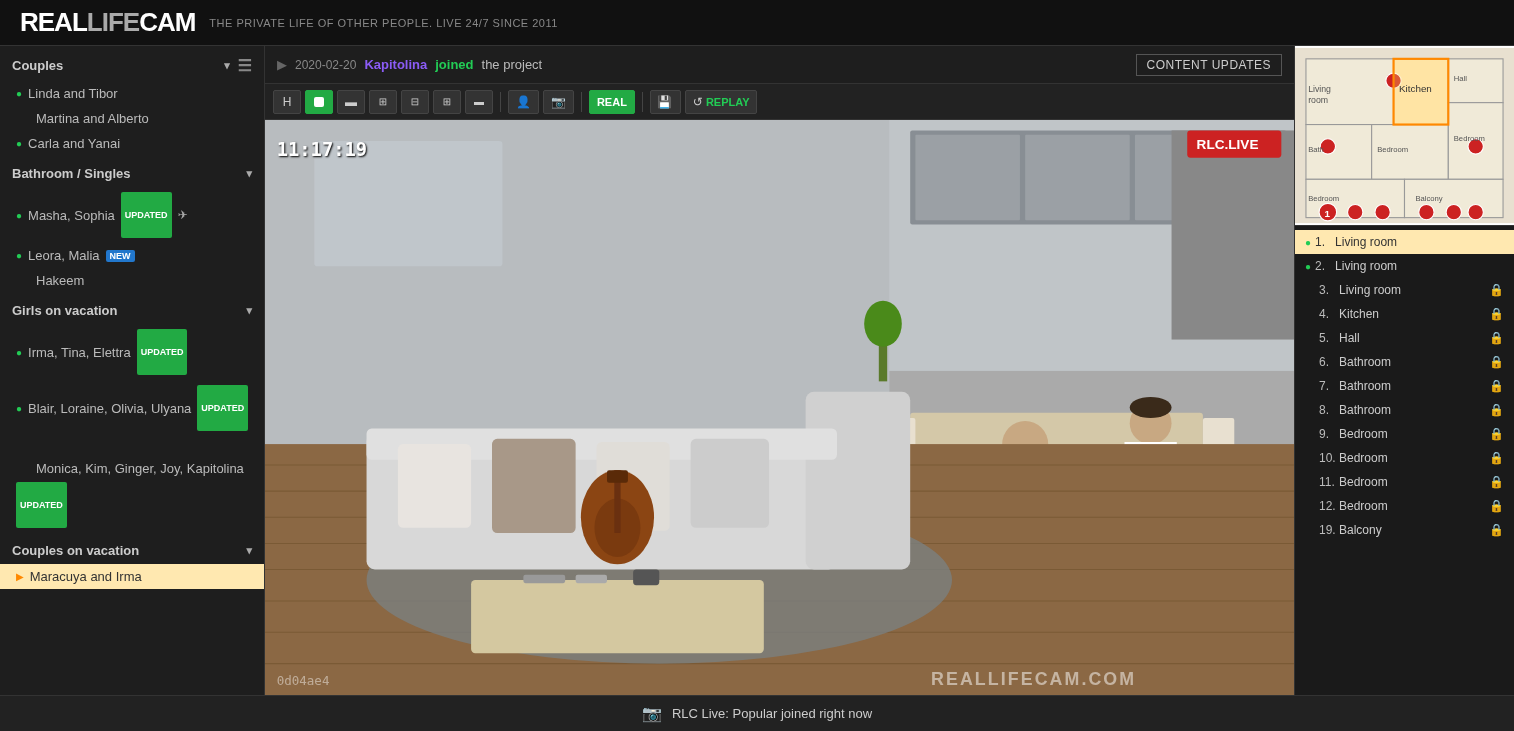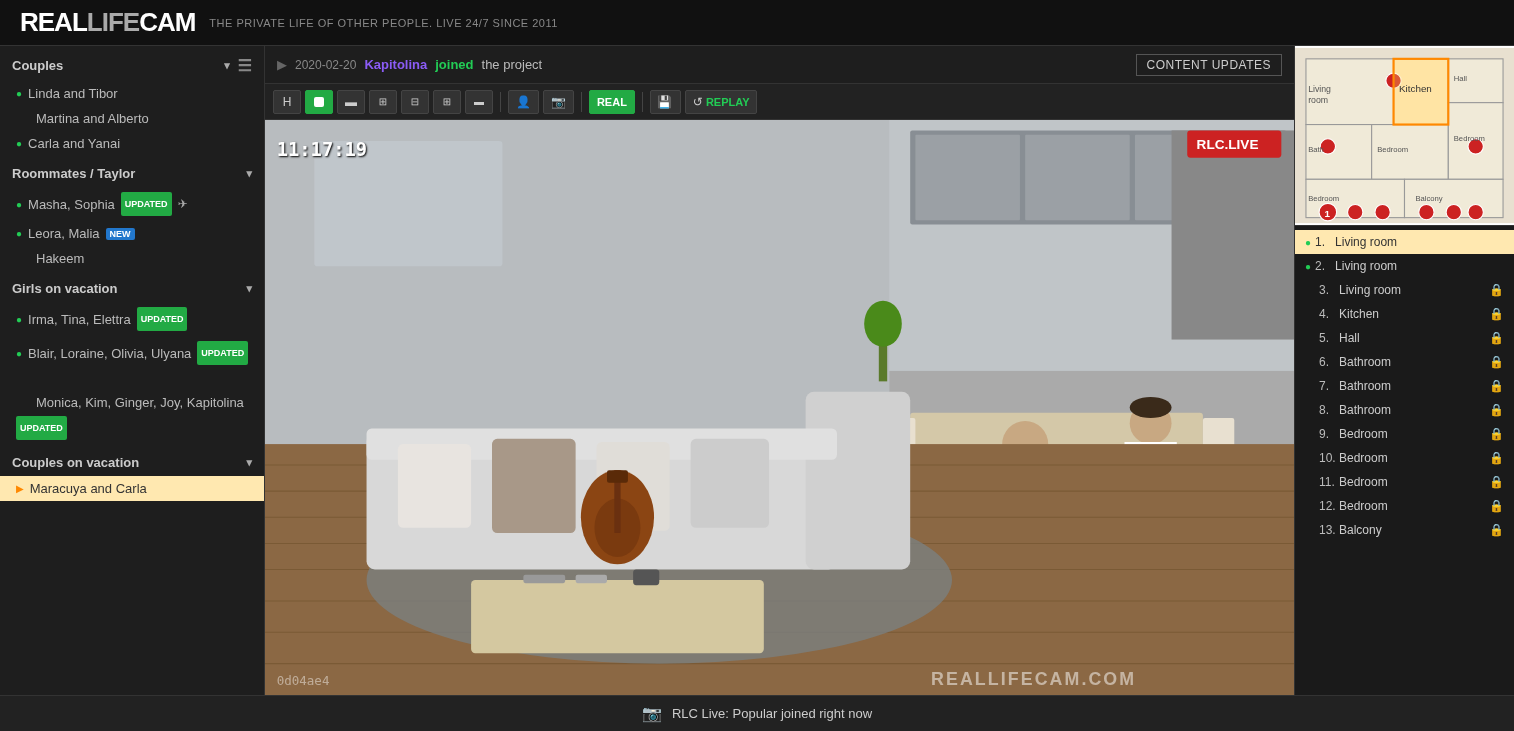--- a/index.html
+++ b/index.html
@@ -54,21 +54,21 @@
     .sidebar-section-header .chevron { color: #aaa; font-size: 11px; }
     .sidebar-item {
       padding: 5px 12px 5px 16px; color: #bbb; cursor: pointer; font-size: 13px;
       display: flex; align-items: center; gap: 6px;
     }
     .sidebar-item.active { background: #ffe8b0; color: #333; }
     .dot { color: #22cc55; font-size: 10px; }
     .dot-orange { color: #ff8800; font-size: 10px; }
     .badge-updated {
       background: #22aa44; color: white; font-size: 9px; font-weight: bold;
-      padding: 7px 4px; border-radius: 2px; text-transform: uppercase;
+      padding: 18px 4px; border-radius: 2px; text-transform: uppercase;
     }
     .badge-new {
       background: #2277cc; color: white; font-size: 9px; font-weight: bold;
       padding: 1px 4px; border-radius: 2px; text-transform: uppercase;
     }
     .sidebar-section-header .hamburger { color: #888; font-size: 16px; }
     .plane-icon { color: #aaa; font-size: 12px; }
 
     
     #center { flex: 1; display: flex; flex-direction: column; background: #111; overflow: hidden; }
@@ -184,21 +184,21 @@
     <div class="sidebar-item">
       <span style="width:14px;"></span>
       <span>Martina and Alberto</span>
     </div>
     <div class="sidebar-item">
       <span class="dot">●</span>
       <span>Carla and Yanai</span>
     </div>
 
     <div class="sidebar-section-header">
-      <span>Roommates / Taylor</span>
+      <span>Bathroom / Singles</span>
       <span class="chevron">▾</span>
     </div>
     <div class="sidebar-item">
       <span class="dot">●</span>
       <span>Masha, Sophia</span>
       <span class="badge-updated">UPDATED</span>
       <span class="plane-icon">✈</span>
     </div>
     <div class="sidebar-item">
       <span class="dot">●</span>
@@ -229,21 +229,21 @@
       <span>Monica, Kim, Ginger, Joy, Kapitolina</span>
       <span class="badge-updated">UPDATED</span>
     </div>
 
     <div class="sidebar-section-header">
       <span>Couples on vacation</span>
       <span class="chevron">▾</span>
     </div>
     <div class="sidebar-item active">
       <span class="dot-orange">▶</span>
-      <span>Maracuya and Carla</span>
+      <span>Maracuya and Irma</span>
     </div>
   </div>
 
   <div id="center">
 
     <div id="breadcrumb-bar">
       <div id="breadcrumb-left">
         <span id="breadcrumb-arrow">▶</span>
         <span id="breadcrumb-date">2020-02-20</span>
         <span id="breadcrumb-name">Kapitolina</span>
@@ -487,21 +487,21 @@
           <span class="lock-icon">🔒</span>
         </div>
         <div class="camera-item">
           <span style="width:14px;display:inline-block;"></span>
           <span class="cam-num">12.</span>
           <span class="cam-name">Bedroom</span>
           <span class="lock-icon">🔒</span>
         </div>
         <div class="camera-item">
           <span style="width:14px;display:inline-block;"></span>
-          <span class="cam-num">13.</span>
+          <span class="cam-num">19.</span>
           <span class="cam-name">Balcony</span>
           <span class="lock-icon">🔒</span>
         </div>
       </div>
   </div>
 
 </div>
 
 <div id="bottom-bar">
   <span class="cam-icon">📷</span>

